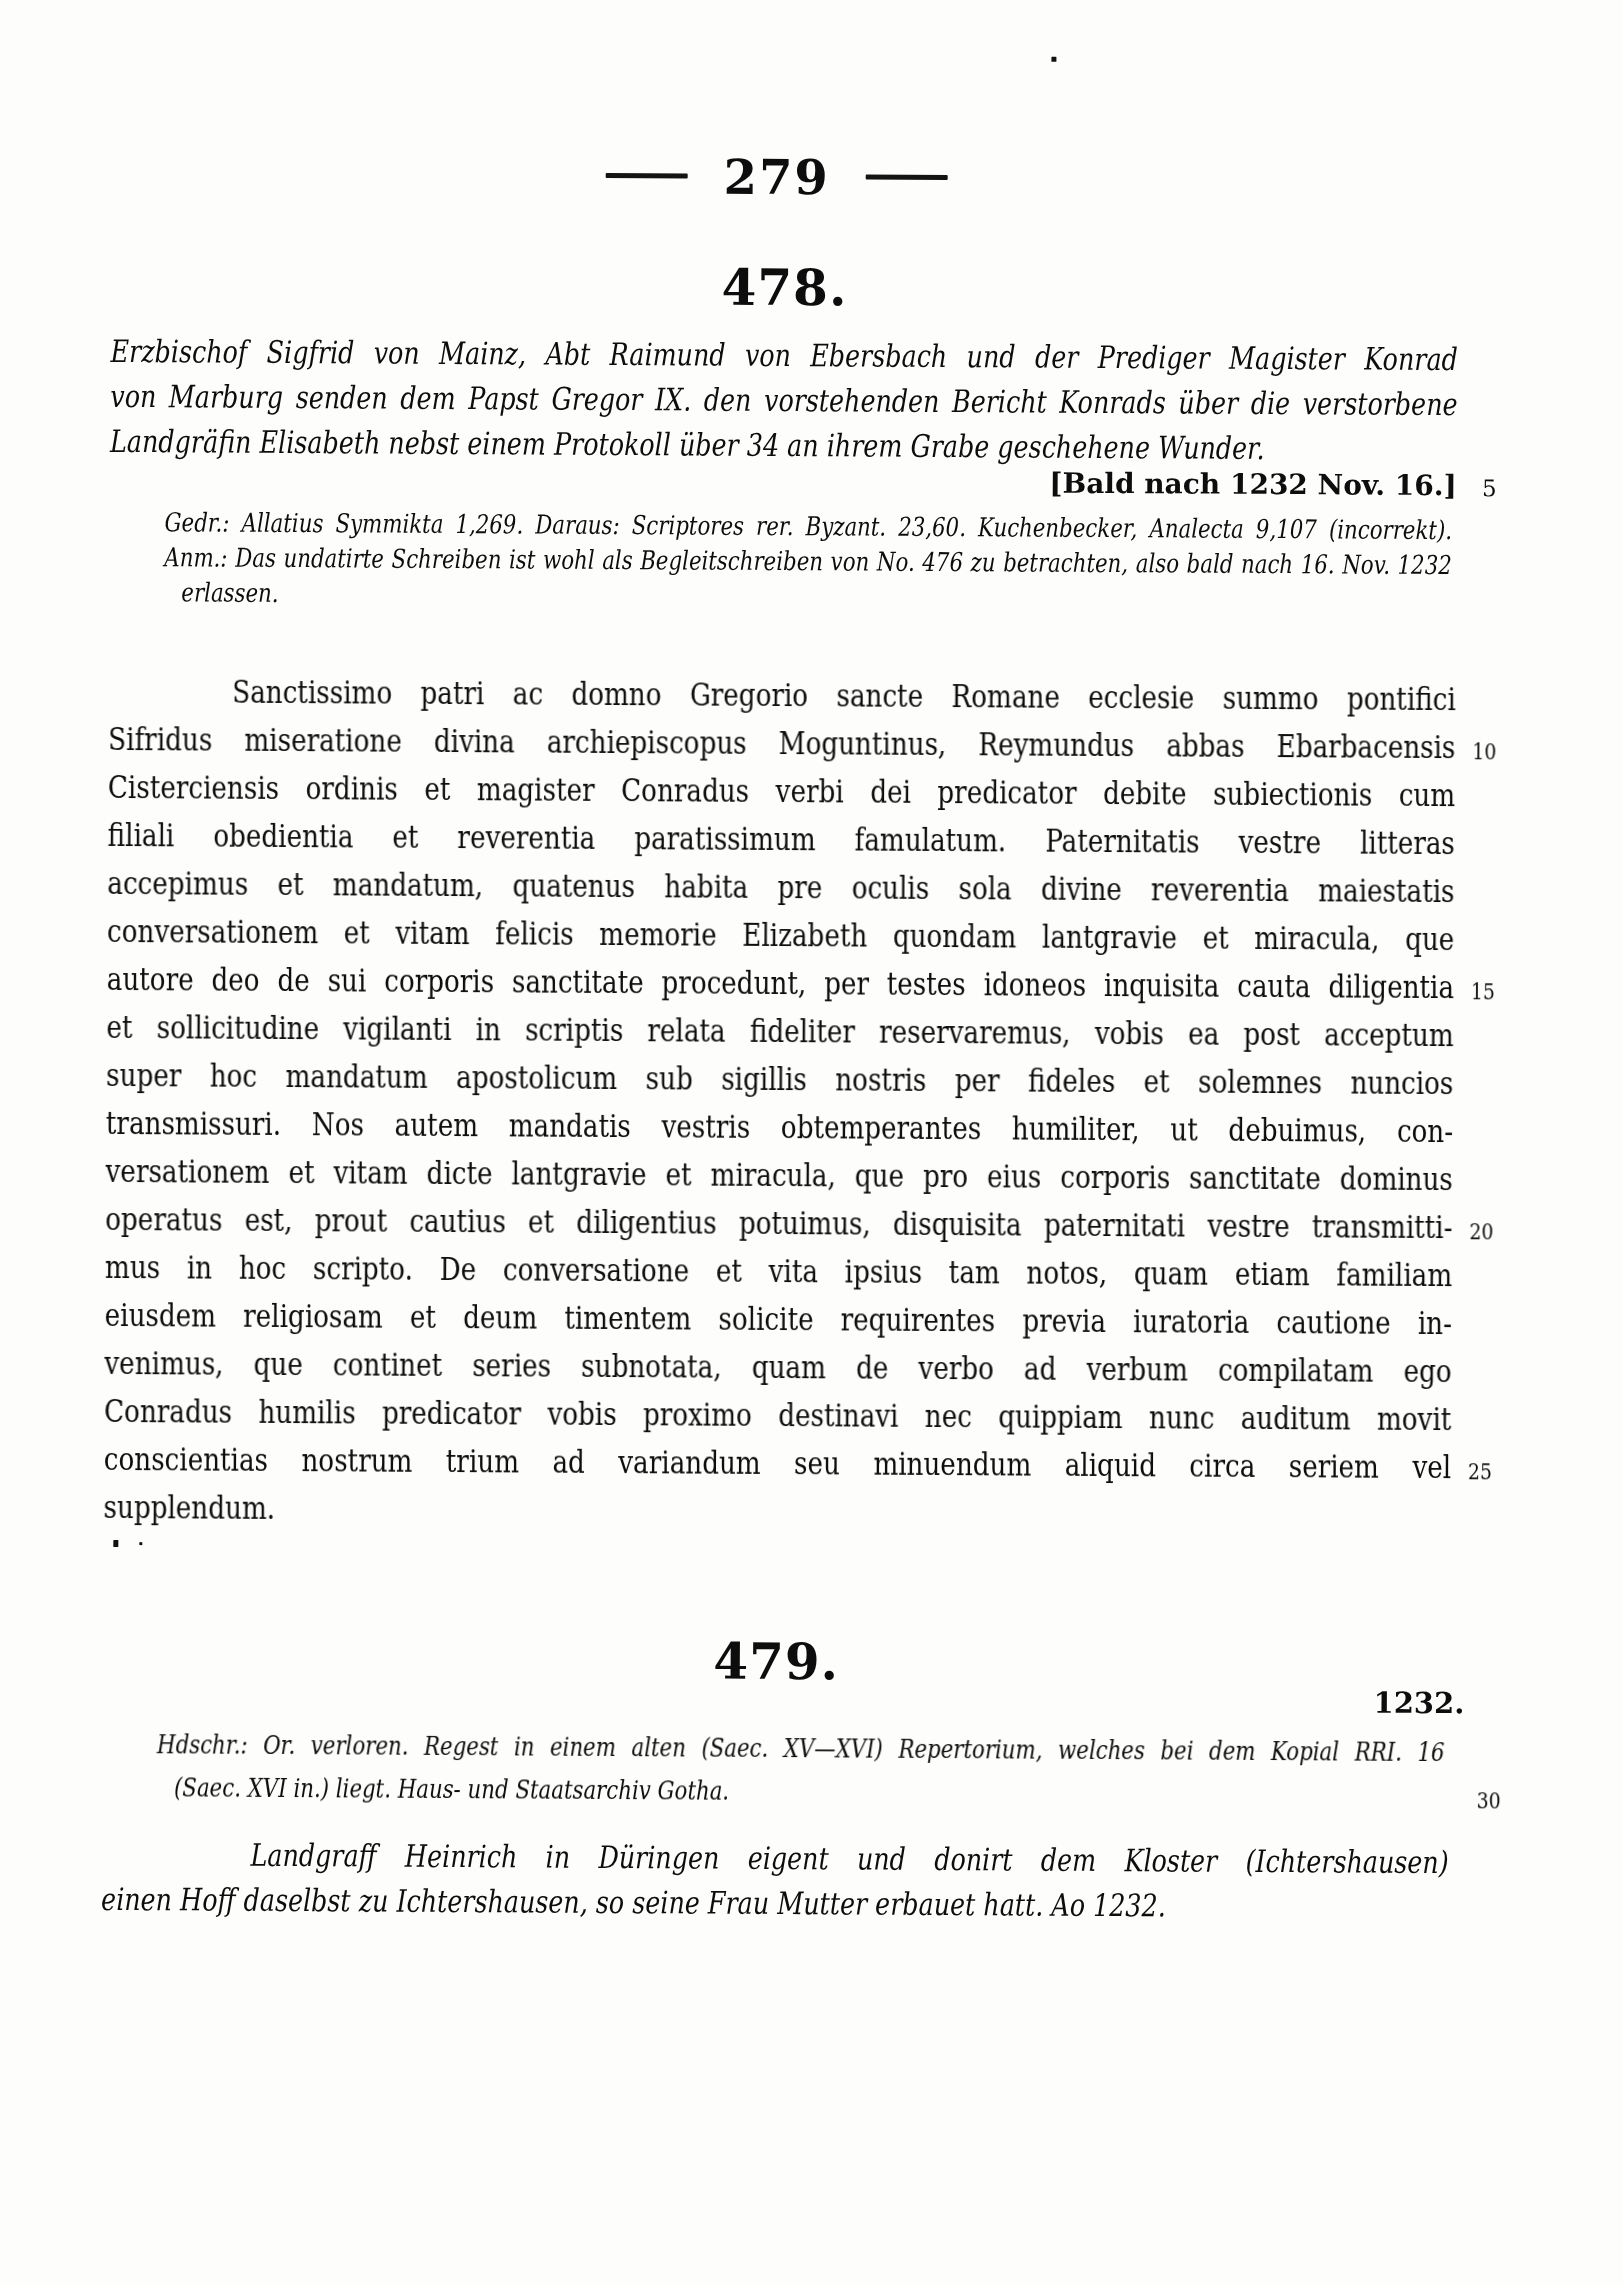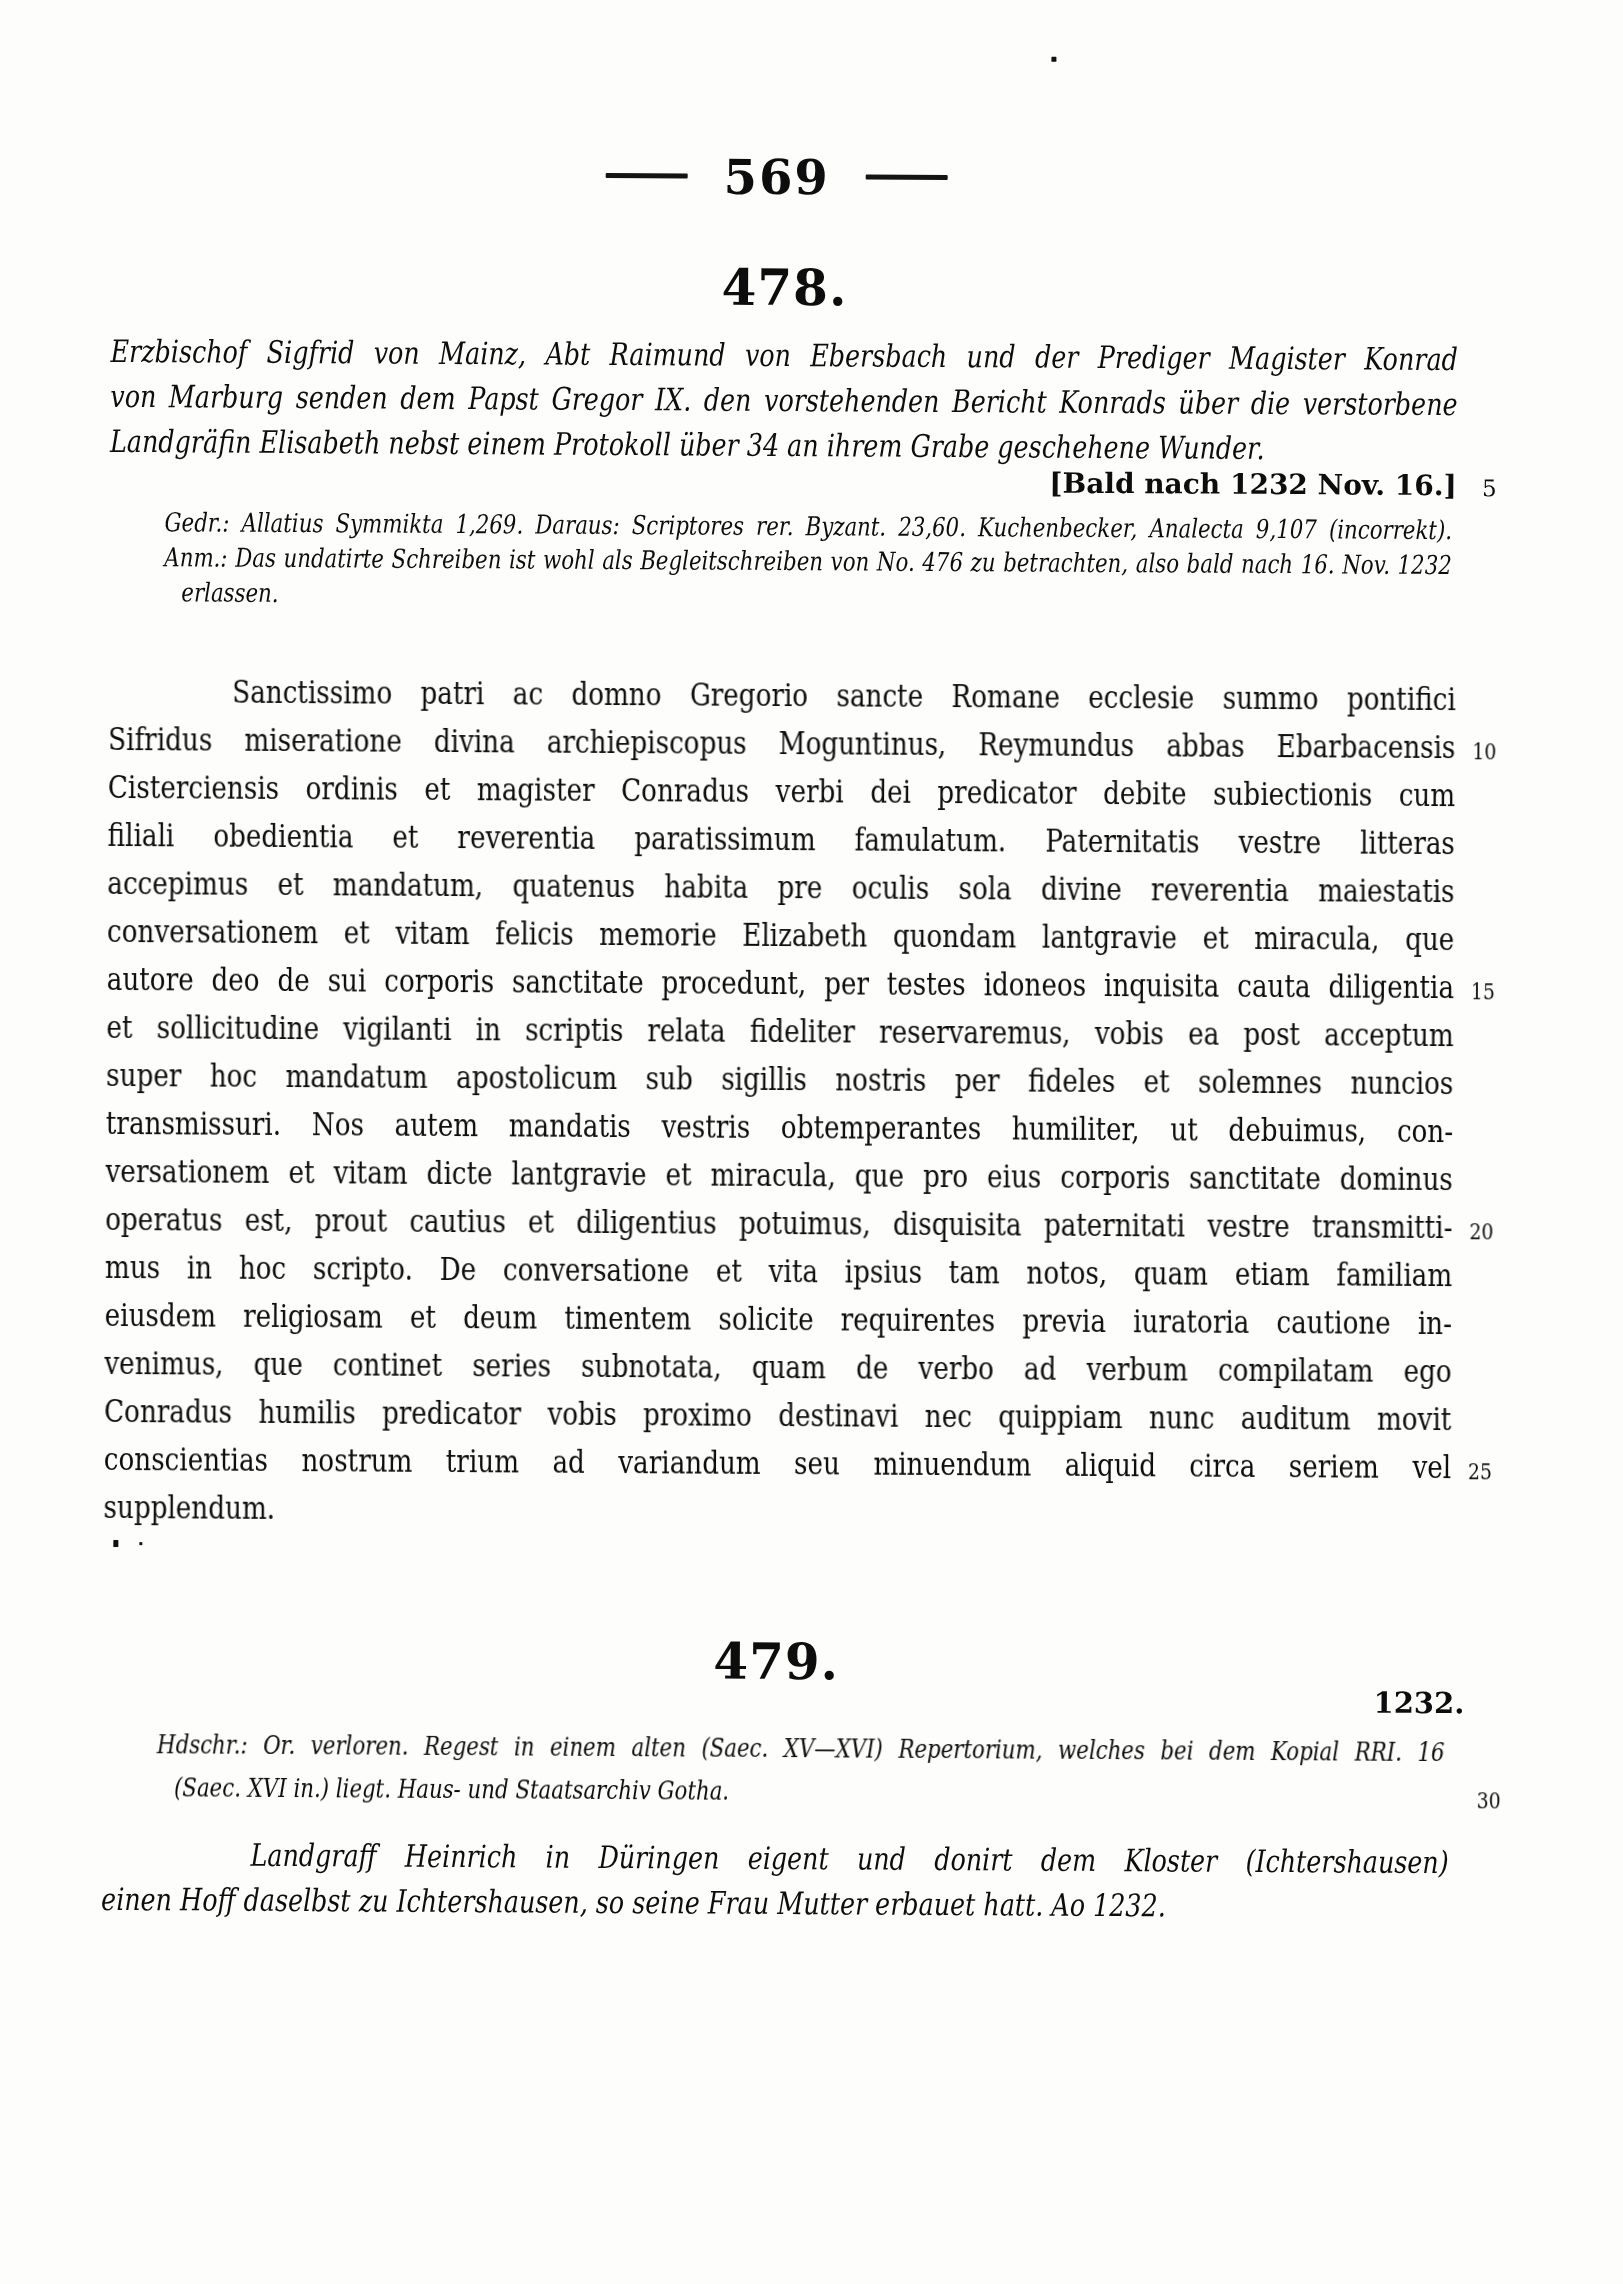--- a/index.html
+++ b/index.html
@@ -73,21 +73,21 @@
   .sp3{left:142px;top:1546px;width:3px;height:3px;}
 </style>
 </head>
 <body>
 
 <div class="page">
   <div class="tilt">
 
     <div class="page-header">
       <span class="dash"></span>
-      <span class="page-num">569</span>
+      <span class="page-num">279</span>
       <span class="dash"></span>
     </div>
 
     <div class="col heading h478" style="position:absolute;">478.</div>
 
     <div class="col regest478" style="position:absolute;">
       <div class="scaleblock">
         <div class="ril just">Erzbischof Sigfrid von Mainz, Abt Raimund von Ebersbach und der Prediger Magister Konrad</div>
         <div class="ril just">von Marburg senden dem Papst Gregor IX. den vorstehenden Bericht Konrads über die verstorbene</div>
         <div class="ril">Landgräfin Elisabeth nebst einem Protokoll über 34 an ihrem Grabe geschehene Wunder.</div>

